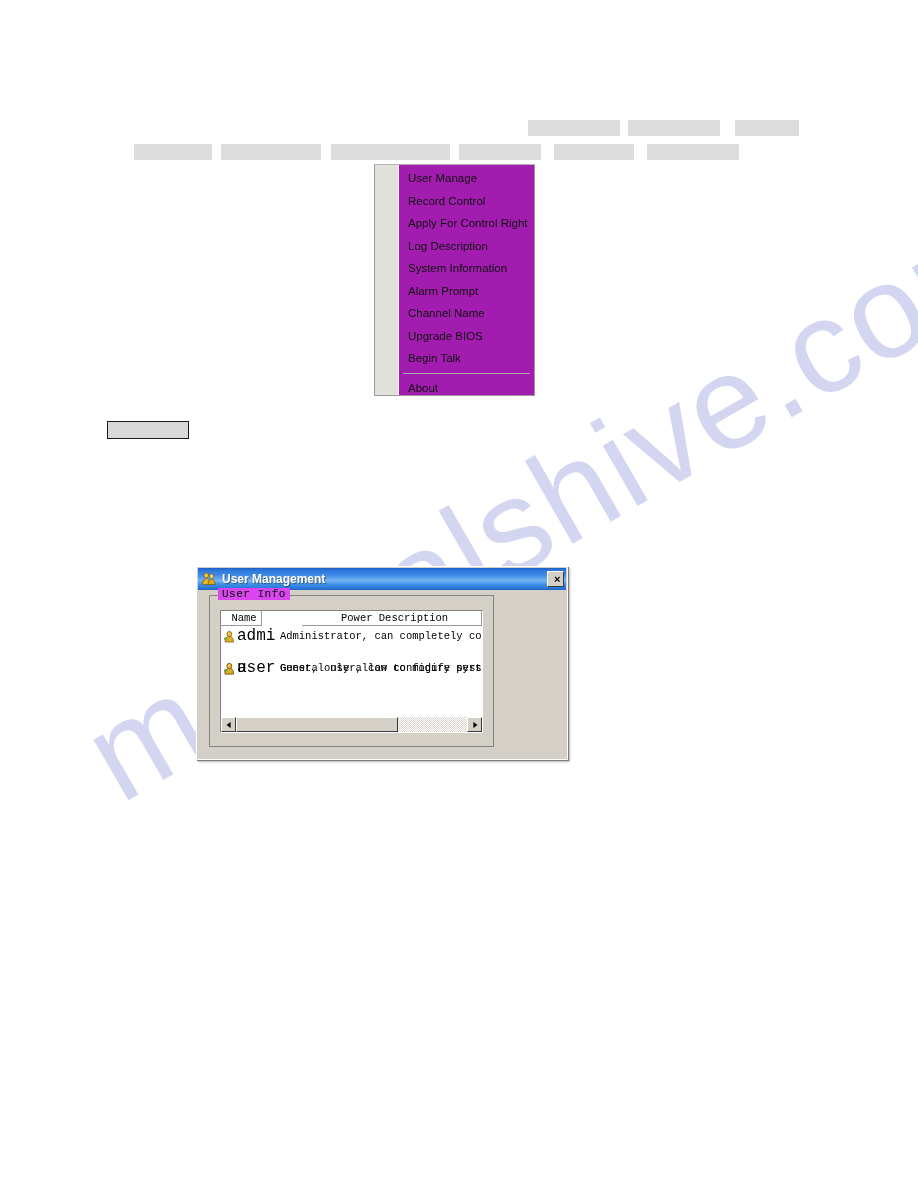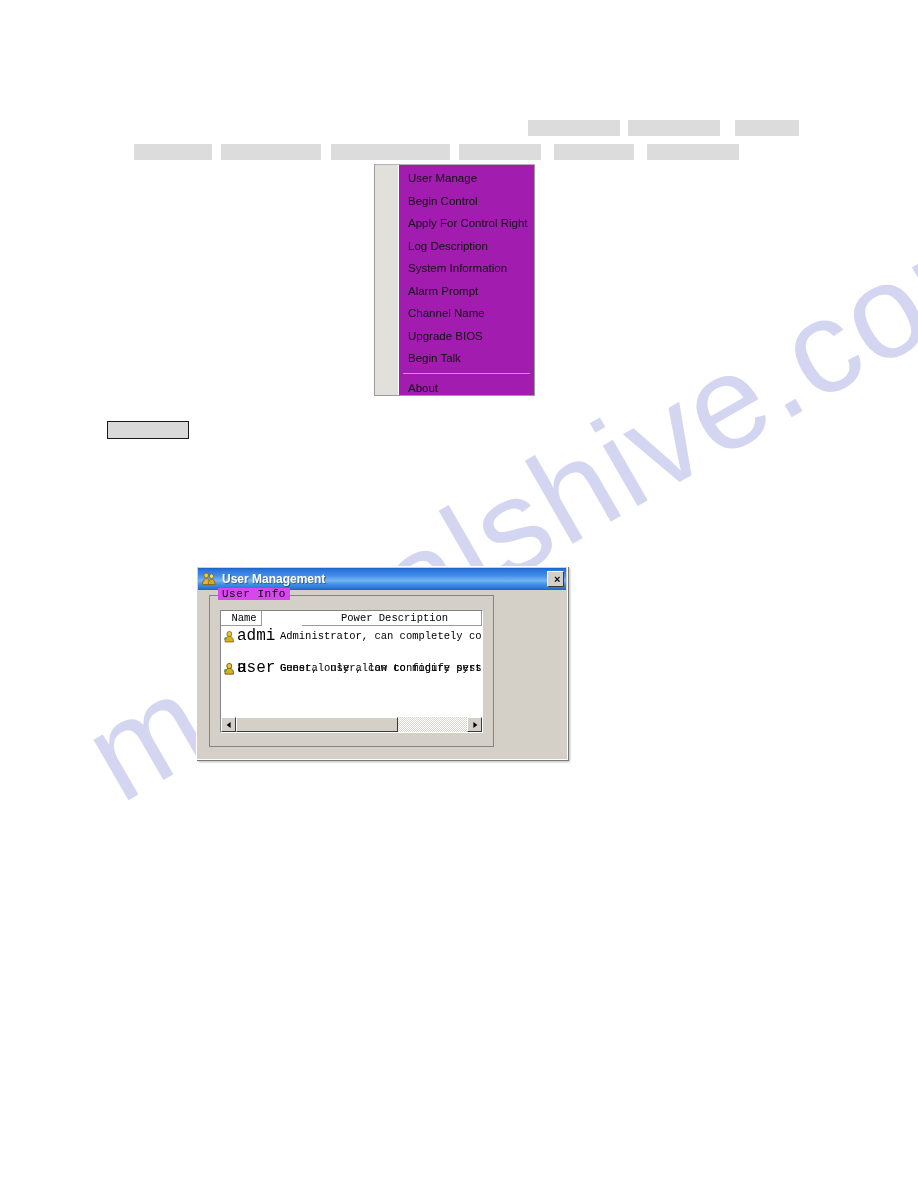--- a/index.html
+++ b/index.html
@@ -377,21 +377,21 @@
     <div class="redact" style="left: 459px; top: 144px; width: 82px; height: 16px; background: rgb(220, 220, 220);"></div>
     <div class="redact" style="left: 554px; top: 144px; width: 80px; height: 16px; background: rgb(220, 220, 220);"></div>
     <div class="redact" style="left: 647px; top: 144px; width: 92px; height: 16px; background: rgb(220, 220, 220);"></div>
     <div class="redact bordered" style="left: 107px; top: 421px; width: 82px; height: 18px;"></div>
   </div>
 
 <div id="popup-menu">
   <div class="gutter"></div>
   <div class="items" id="menu-items">
       <div class="menu-item" style="top: 2px;">User Manage</div>
-      <div class="menu-item" style="top: 24.5px;">Begin Control</div>
+      <div class="menu-item" style="top: 24.5px;">Record Control</div>
       <div class="menu-item" style="top: 47px;">Apply For Control Right</div>
       <div class="menu-item" style="top: 69.5px;">Log Description</div>
       <div class="menu-item" style="top: 92px;">System Information</div>
       <div class="menu-item" style="top: 114.5px;">Alarm Prompt</div>
       <div class="menu-item" style="top: 137px;">Channel Name</div>
       <div class="menu-item" style="top: 159.5px;">Upgrade BIOS</div>
       <div class="menu-item" style="top: 182px;">Begin Talk</div>
       <div class="menu-sep" style="top: 207.5px;"></div>
       <div class="menu-item" style="top: 211.5px;">About</div>
     </div>

